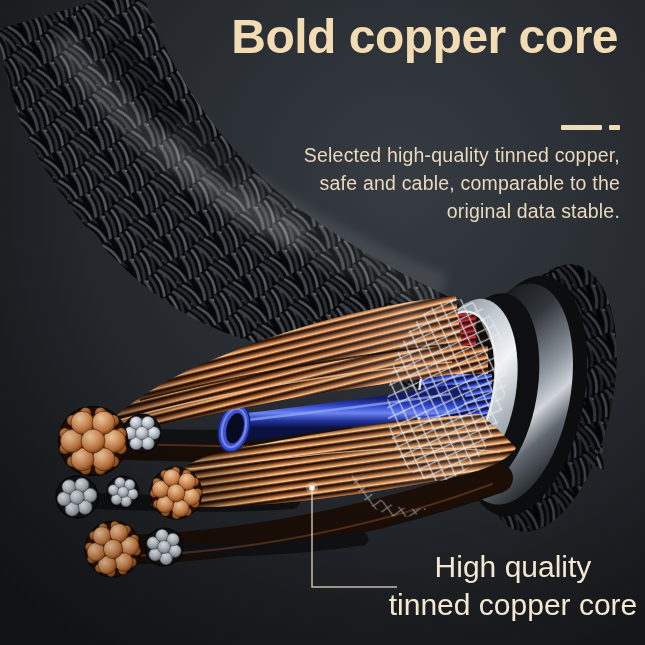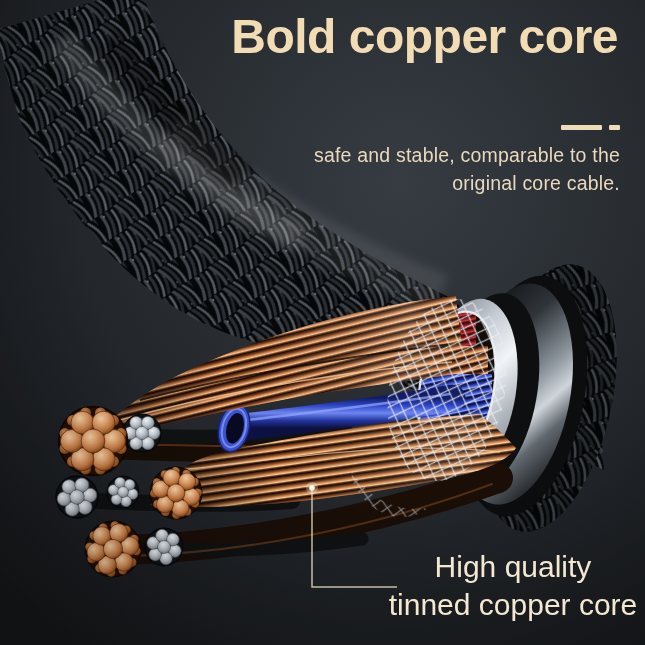--- a/index.html
+++ b/index.html
@@ -318,22 +318,23 @@
   <div class="txt headline">
     <div>Bold copper core</div>
   </div>
 
   <div class="txt divider">
     <span class="dash-long"></span>
     <span class="dash-short"></span>
   </div>
 
   <div class="txt description">
-    <div>safe and stable, comparable to the</div>
-    <div>original core cable.</div>
+    <div>Selected high-quality tinned copper,</div>
+    <div>safe and cable, comparable to the</div>
+    <div>original data stable.</div>
   </div>
 
   <div class="txt callout-label">
     <div>High quality</div>
     <div>tinned copper core</div>
   </div>
 
 </div>
 
 </body></html>

